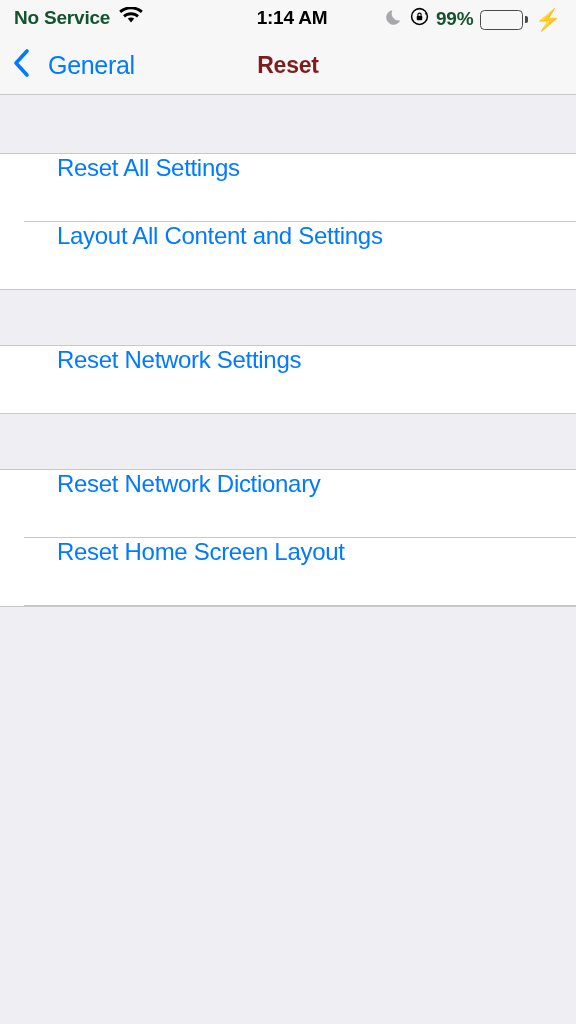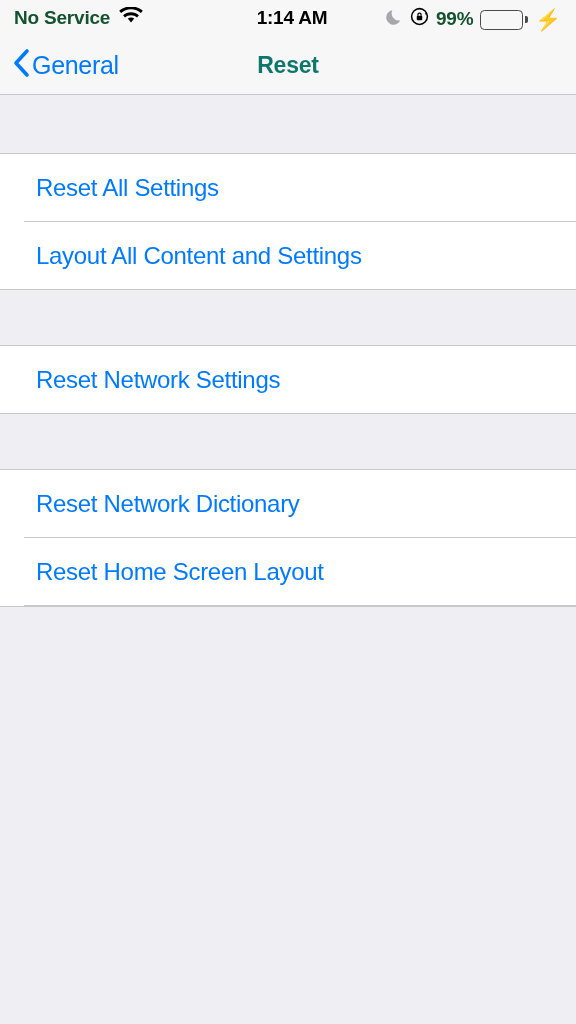--- a/index.html
+++ b/index.html
@@ -47,53 +47,54 @@
 
   
   .navbar {
     position:relative;
     height:59px;
     background:#f7f7f7;
     border-bottom:1px solid #c8c7cc;
     display:flex; align-items:center;
   }
   .back-btn {
-    display:flex; align-items:center; gap:2px;
+    display:flex; align-items:center; gap:18px;
     padding-left:13px;
     cursor:pointer;
     position:relative; z-index:2;
   }
   .chevron { display:block; }
   .back-label { font-size:25px; color:#007aff; letter-spacing:-0.3px; }
   .nav-title {
     position:absolute; left:0; right:0;
     text-align:center;
-    font-size:23px; font-weight:bold; color:#0f766e;
+    font-size:23px; font-weight:bold; color:#7f1d1d;
     letter-spacing:-0.2px;
     pointer-events:none;
   }
 
   
   .content { position:relative; }
   .gap { background:#efeef3; }
   .gap-1 { height:58px; }
   .gap-2 { height:55px; }
   .gap-3 { height:55px; }
 
   .group {
     background:#ffffff;
     border-top:1px solid #c8c7cc;
     border-bottom:1px solid #c8c7cc;
   }
   .row {
     height:67px;
-    display:flex; align-items:center;
-    padding-left:36px;
+    display:flex; 
+    padding-left:24px;
     background:#ffffff;
     cursor:pointer;
+    margin-left:33px;
   }
   .row-sep {
     height:1px;
     background:#c8c7cc;
     margin-left:24px;
   }
   .row-label {
     font-size:24px;
     color:#007aff;
     letter-spacing:-0.3px;

